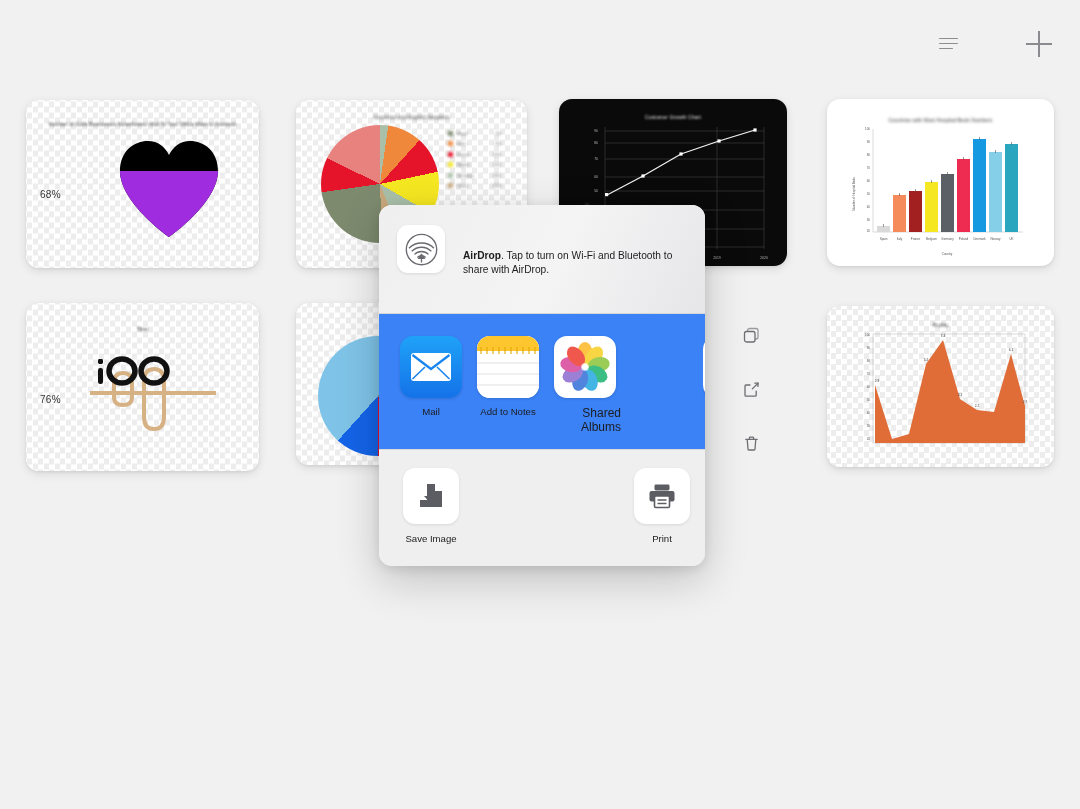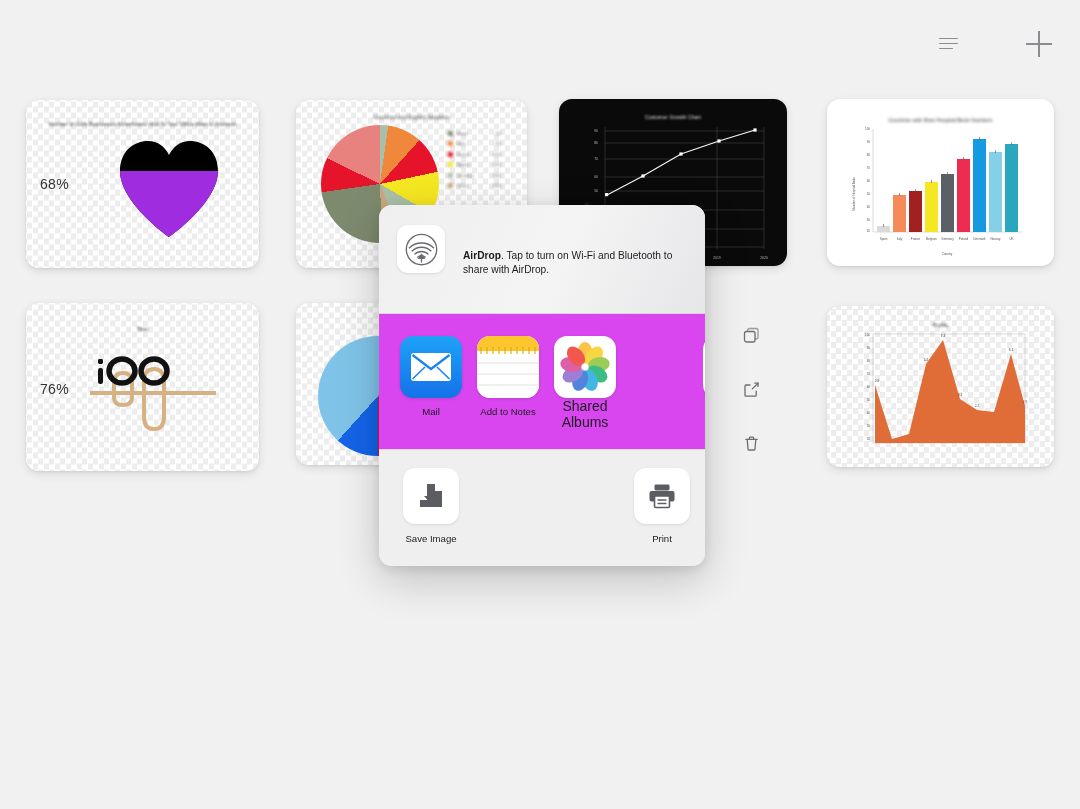--- a/index.html
+++ b/index.html
@@ -55,21 +55,21 @@
   .blur-hard { filter: blur(1.5px); }
 
   .mini-title {
     position: absolute; left: 0; width: 100%;
     text-align: center; color: #2b2b2b;
     font-size: 5px; letter-spacing: .15px;
   }
 
   
   .pct-label {
-    position: absolute; font-size: 14px; color: #333; letter-spacing: .3px;
+    position: absolute; font-size: 10px; color: #333; letter-spacing: .3px; margin-top: 13px;
   }
   .heart-wrap { position: absolute; left: 88px; top: 35px; width: 110px; height: 105px; }
 
   
   .picto { position: absolute; left: 62px; top: 28px; width: 130px; height: 110px; }
 
   
   .pie {
     position: absolute; border-radius: 50%;
   }
@@ -362,21 +362,21 @@
       </svg>
     </div>
     <div style="position:absolute;left:84px;top:44px;width:226px;font-size:10.2px;
                 line-height:13.5px;color:#1c1c1e;">
       <b>AirDrop</b><span>. Tap to turn on Wi-Fi and Bluetooth to share with AirDrop.</span>
     </div>
   </div>
 
   <div style="position:absolute;left:0;top:108px;width:326px;height:1px;background:#d6d6d8;"></div>
 
-  <div style="position:absolute;left:0;top:109px;width:358px;height:135px;background:#d946ef;">
+  <div style="position:absolute;left:0;top:109px;width:358px;height:135px;background:#3b82f6;">
 
     <div style="position:absolute;left:16px;top:22px;width:72px;">
       <div style="width:62px;height:62px;margin:0 auto;border-radius:13px;overflow:hidden;
                   box-shadow:0 1px 3px rgba(0,0,0,.14);
                   background:linear-gradient(180deg,#1fa2f8 0%,#1472e8 100%);
                   display:flex;align-items:center;justify-content:center;">
         <svg width="42" height="30" viewBox="0 0 42 30">
           <rect x="1" y="1" width="40" height="28" rx="3" fill="#ffffff"></rect>
           <path d="M2.5 3 L21 17 L39.5 3" fill="none" stroke="#1884ef" stroke-width="2.2"></path>
           <path d="M2.5 27 L15 15 M39.5 27 L27 15" fill="none" stroke="#1884ef" stroke-width="1.6"></path>
@@ -424,21 +424,21 @@
             <ellipse cx="27" cy="13" rx="7.5" ry="11" fill="#22b573" transform="rotate(120 27 27)"></ellipse>
             <ellipse cx="27" cy="13" rx="7.5" ry="11" fill="#29abe2" transform="rotate(160 27 27)"></ellipse>
             <ellipse cx="27" cy="13" rx="7.5" ry="11" fill="#3a74d8" transform="rotate(200 27 27)"></ellipse>
             <ellipse cx="27" cy="13" rx="7.5" ry="11" fill="#8f6fd0" transform="rotate(240 27 27)"></ellipse>
             <ellipse cx="27" cy="13" rx="7.5" ry="11" fill="#d84a9c" transform="rotate(280 27 27)"></ellipse>
             <ellipse cx="27" cy="13" rx="7.5" ry="11" fill="#ef4136" transform="rotate(320 27 27)"></ellipse>
           </g>
           <circle cx="27" cy="27" r="4" fill="#ffffff" opacity=".55"></circle>
         </svg>
       </div>
-      <div style="text-align:center;font-size:14px;color:#1c1c1e;">Shared Albums</div>
+      <div style="text-align:right;margin-top:8px;font-size:12px;color:#1c1c1e;">Shared Albums</div>
     </div>
 
 
     <div style="position:absolute;left:324px;top:22px;width:12px;height:62px;overflow:hidden;">
       <div style="width:62px;height:62px;border-radius:13px;background:#fff;
                   box-shadow:0 1px 3px rgba(0,0,0,.14);position:relative;">
         
       </div>
     </div>
   </div>

